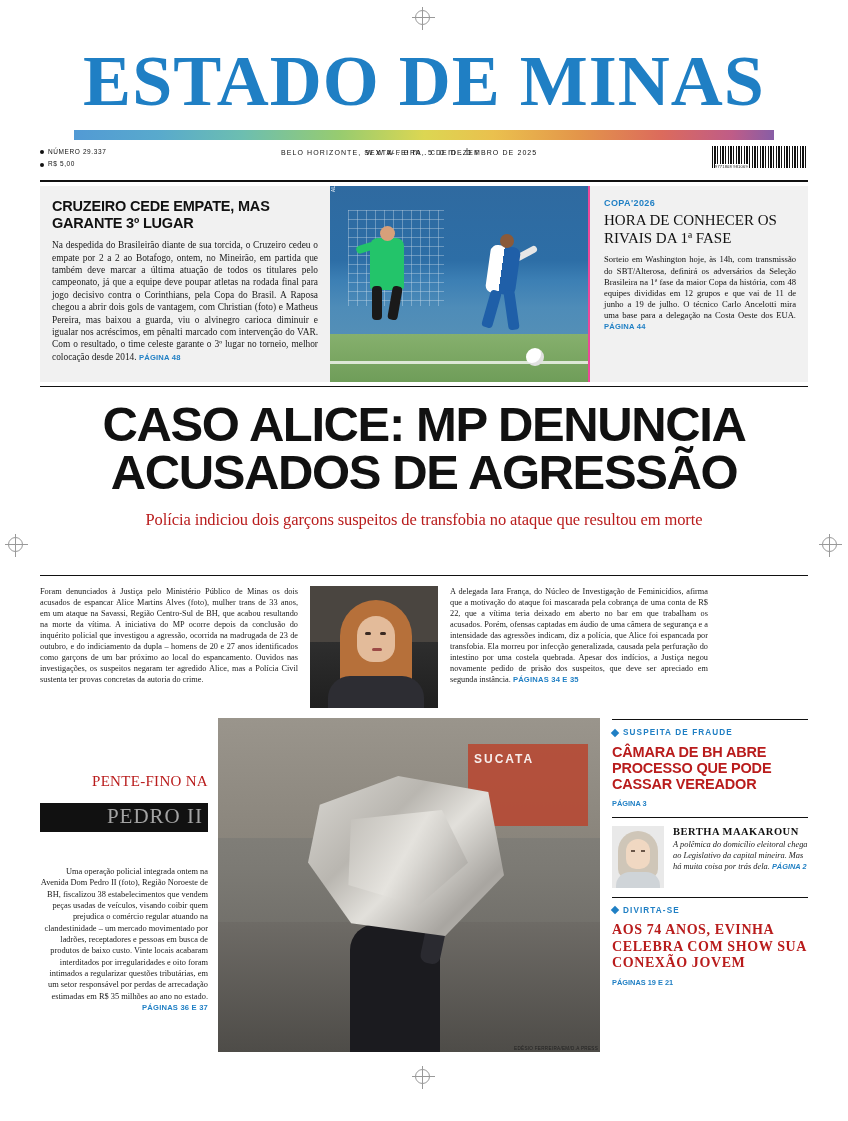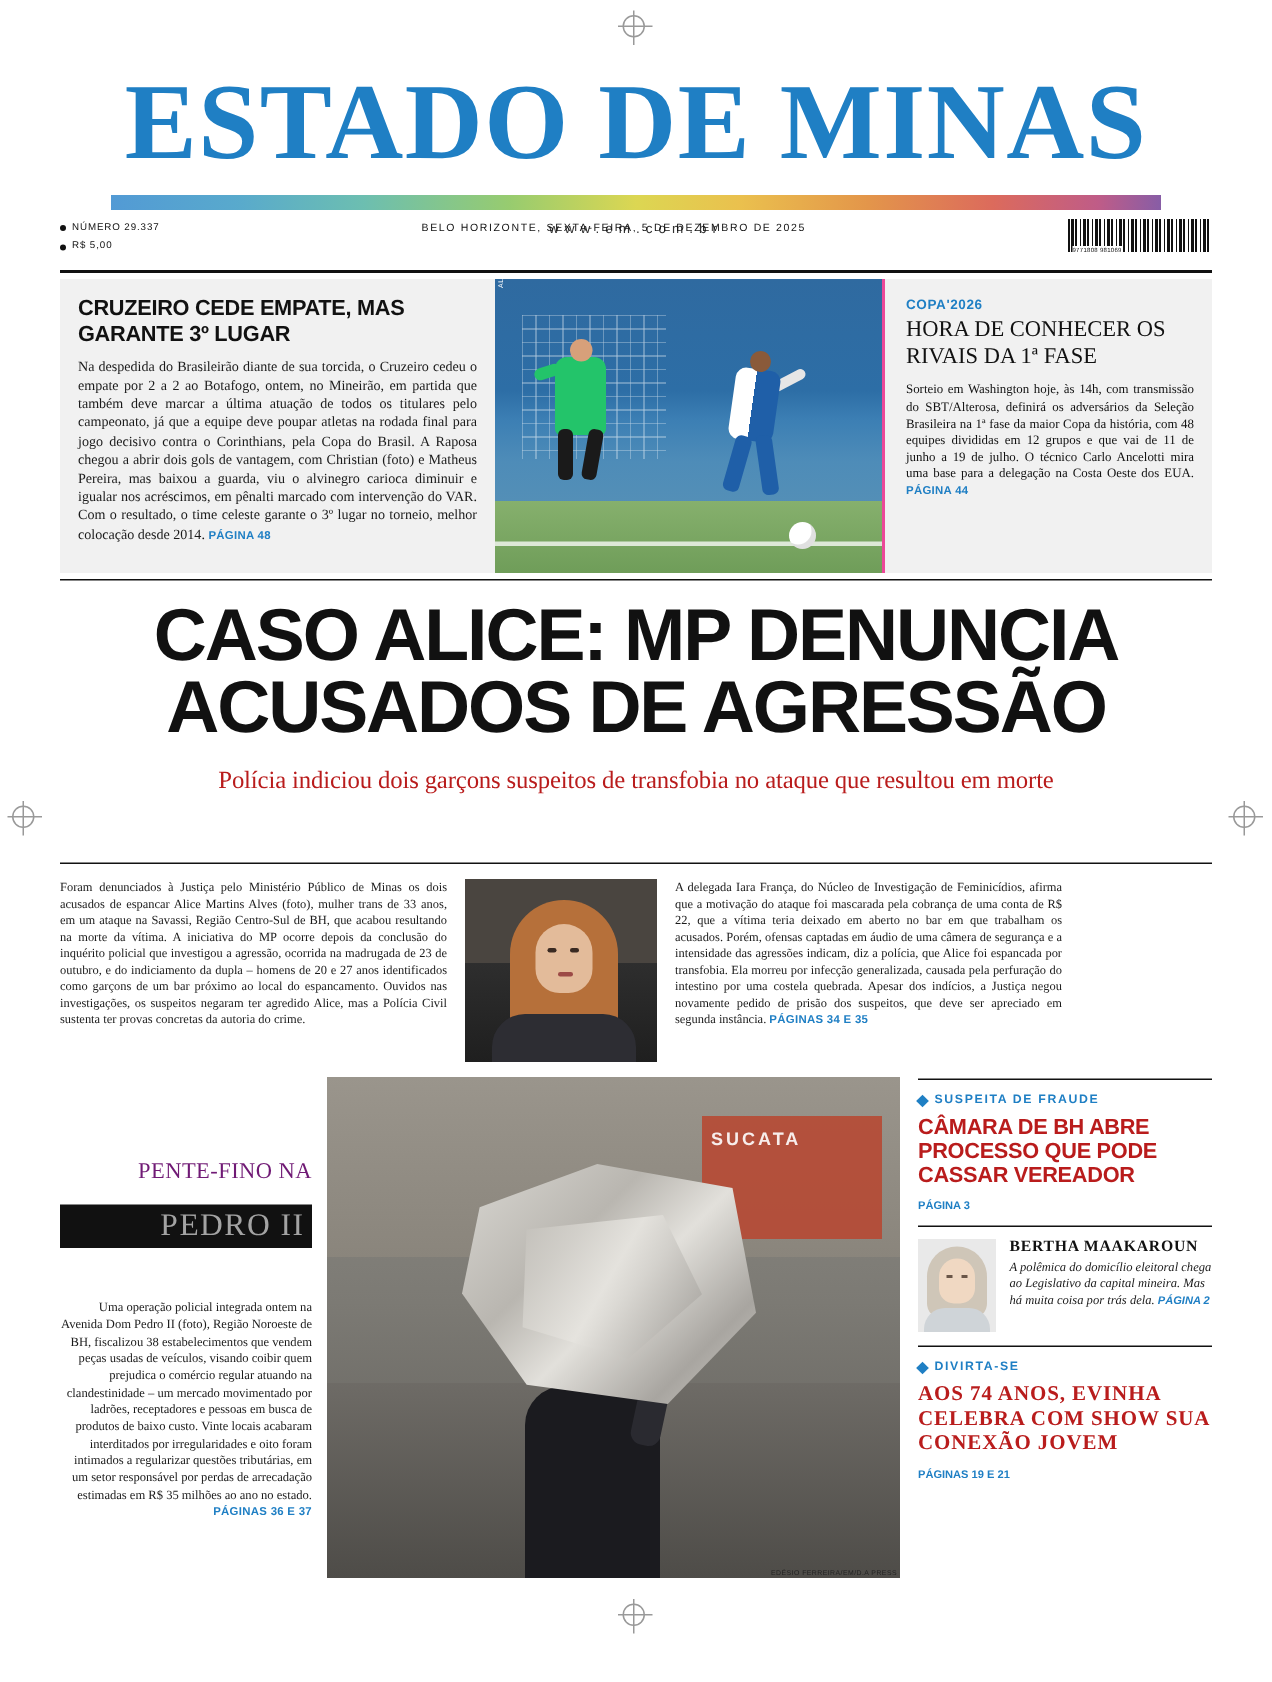--- a/index.html
+++ b/index.html
@@ -265,21 +265,21 @@
     width: 560px;
     display: flex;
     gap: 10px;
   }
   .pedro-left { width: 168px; }
   .pedro-title {
     font-family: "Liberation Serif", serif;
     font-size: 15px;
     letter-spacing: .3px;
     text-align: right;
-    color: #701a75;
+    color: #b91c1c;
     margin-top: 55px;
   }
   .pedro-title-band {
     margin-top: 13px;
     background: #111;
     color: #a3a3a3;
     font-family: "Liberation Serif", serif;
     font-size: 21px;
     letter-spacing: 1px;
     text-align: right;
@@ -313,21 +313,21 @@
     left: 612px; top: 710px;
     width: 196px;
   }
   .rail-sep { height: 1px; background: #111; margin: 9px 0 8px; }
   .rail-kicker {
     font-family: "Liberation Sans", sans-serif;
     font-weight: bold;
     font-size: 8.2px;
     letter-spacing: 1.1px;
     color: #1f7fc4;
-    display: flex; align-items: flex-end; gap: 5px;
+    display: flex; align-items: center; gap: 5px;
   }
   .diamond {
     width: 6px; height: 6px;
     background: #1f7fc4;
     transform: rotate(45deg);
     display: inline-block;
   }
   .rail h3 {
     margin: 7px 0 6px;
     font-family: "Liberation Sans", sans-serif;

